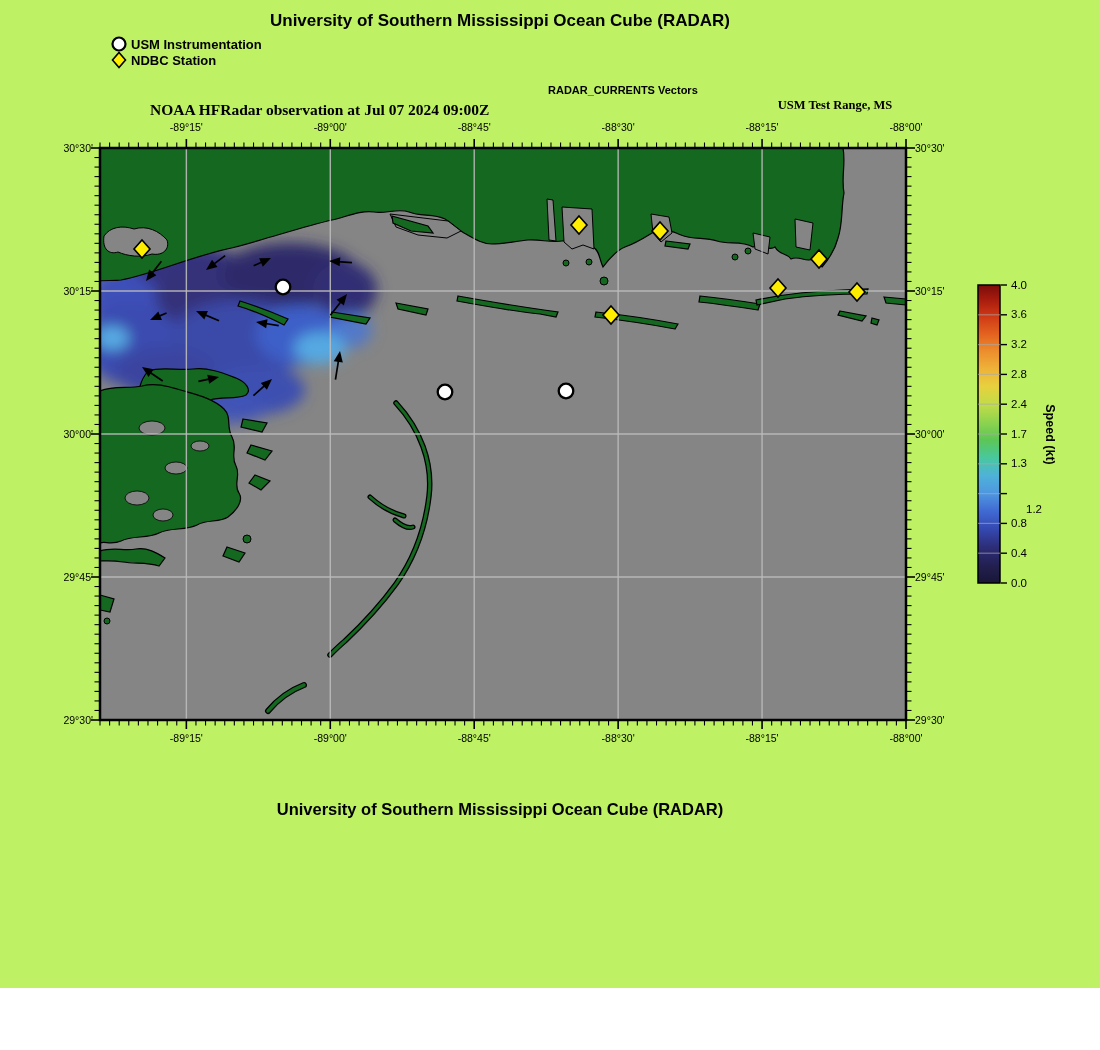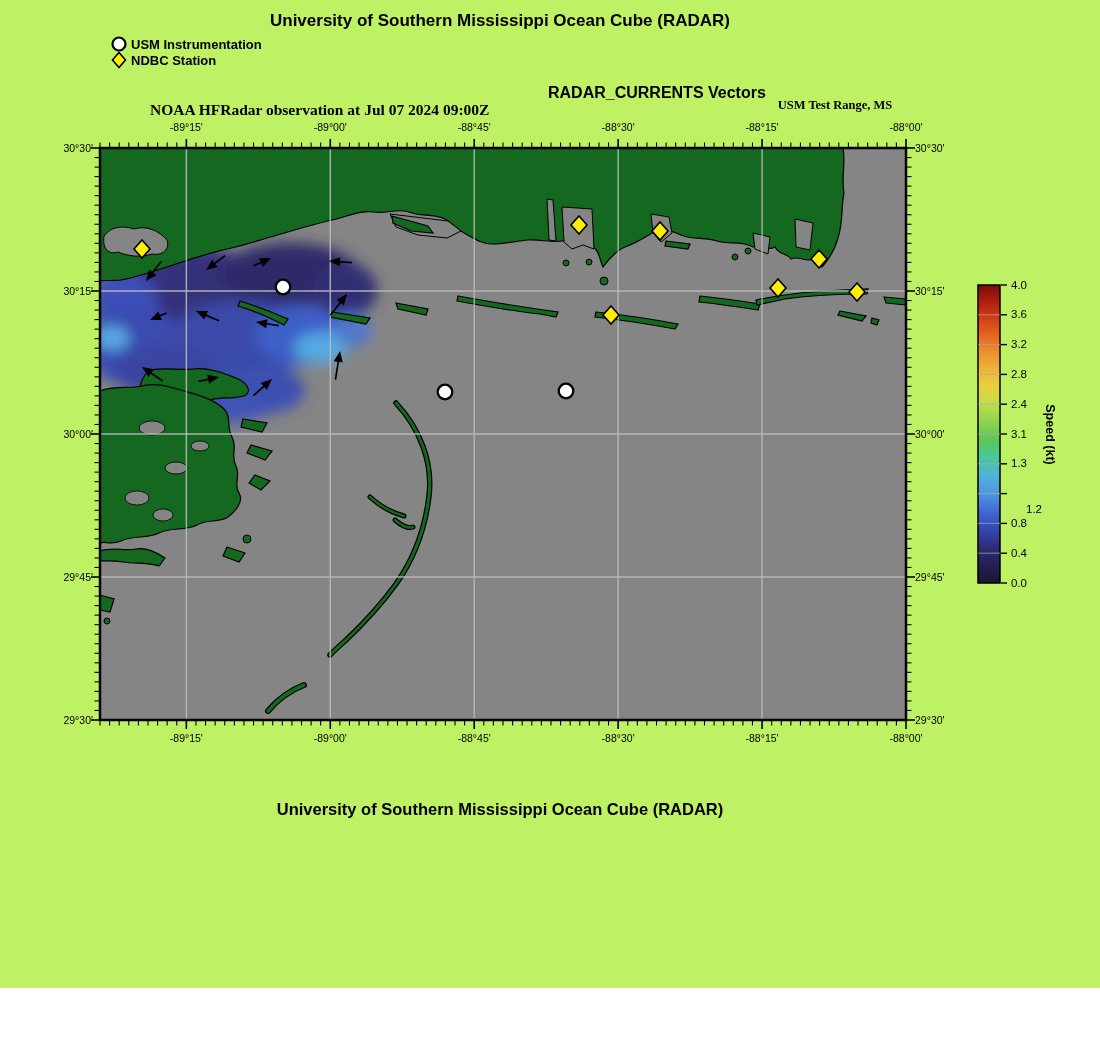--- a/index.html
+++ b/index.html
@@ -5,21 +5,21 @@
   html,body{margin:0;padding:0;background:#ffffff;}
   #canvas{position:relative;width:1100px;height:988px;background:#bef264;overflow:hidden;
           font-family:"Liberation Sans",sans-serif;color:#000;}
   .abs{position:absolute;}
   .top-title{left:0;top:11px;width:1000px;text-align:center;font-size:17px;font-weight:bold;}
   .legend{left:110px;top:36px;}
   .legend-row{display:flex;align-items:center;height:16px;}
   .legend-row span.lbl{font-size:13px;font-weight:bold;margin-left:3px;}
   .scale-box{left:548px;top:41px;width:348px;height:37px;border:2px solid #000;background:#fff;}
   .scale-lbl{position:absolute;left:6px;font-size:11px;font-weight:bold;line-height:10px;}
-  .scale-caption{left:548px;top:84px;font-size:16px;font-weight:bold;}
+  .scale-caption{left:548px;top:84px;font-size:11px;font-weight:bold;}
   .subtitle{left:150px;top:101px;width:700px;font-size:15.5px;font-weight:bold;
             font-family:"Liberation Serif",serif;}
   .range-label{left:735px;top:98px;width:200px;text-align:center;font-size:12.5px;font-weight:bold;
                font-family:"Liberation Serif",serif;}
   .tick-label{position:absolute;font-size:10.5px;white-space:nowrap;}
   .cb-label{position:absolute;font-size:11.5px;}
   .cb-title{left:1004px;top:427px;width:90px;height:15px;text-align:center;font-size:12.5px;
             font-weight:bold;transform:rotate(90deg);}
   .bottom-title{left:0;top:800px;width:1000px;text-align:center;font-size:16.5px;font-weight:bold;}
   svg{position:absolute;left:0;top:0;}
@@ -551,21 +551,21 @@
       <div class="tick-label" style="left: 915px; top: 571px; width: 45px; text-align: left; position: absolute;">29°45'</div>
       <div class="tick-label" style="left: 50px; top: 714px; width: 43px; text-align: right; position: absolute;">29°30'</div>
       <div class="tick-label" style="left: 915px; top: 714px; width: 45px; text-align: left; position: absolute;">29°30'</div>
     </div>
   <div id="cb-labels">
       <div class="cb-label" style="left: 1011px; top: 278.5px; position: absolute;">4.0</div>
       <div class="cb-label" style="left: 1011px; top: 308.3px; position: absolute;">3.6</div>
       <div class="cb-label" style="left: 1011px; top: 338.1px; position: absolute;">3.2</div>
       <div class="cb-label" style="left: 1011px; top: 367.9px; position: absolute;">2.8</div>
       <div class="cb-label" style="left: 1011px; top: 397.7px; position: absolute;">2.4</div>
-      <div class="cb-label" style="left: 1011px; top: 427.5px; position: absolute;">3.1</div>
+      <div class="cb-label" style="left: 1011px; top: 427.5px; position: absolute;">1.7</div>
       <div class="cb-label" style="left: 1011px; top: 457.3px; position: absolute;">1.3</div>
       <div class="cb-label" style="left: 1011px; top: 503px; position: absolute; margin-left: 15px;">1.2</div>
       <div class="cb-label" style="left: 1011px; top: 516.9px; position: absolute;">0.8</div>
       <div class="cb-label" style="left: 1011px; top: 546.7px; position: absolute;">0.4</div>
       <div class="cb-label" style="left: 1011px; top: 576.5px; position: absolute;">0.0</div>
     </div>
   <div class="abs cb-title">Speed (kt)</div>
 
   <div class="abs bottom-title">University of Southern Mississippi Ocean Cube (RADAR)</div>
 </div>

